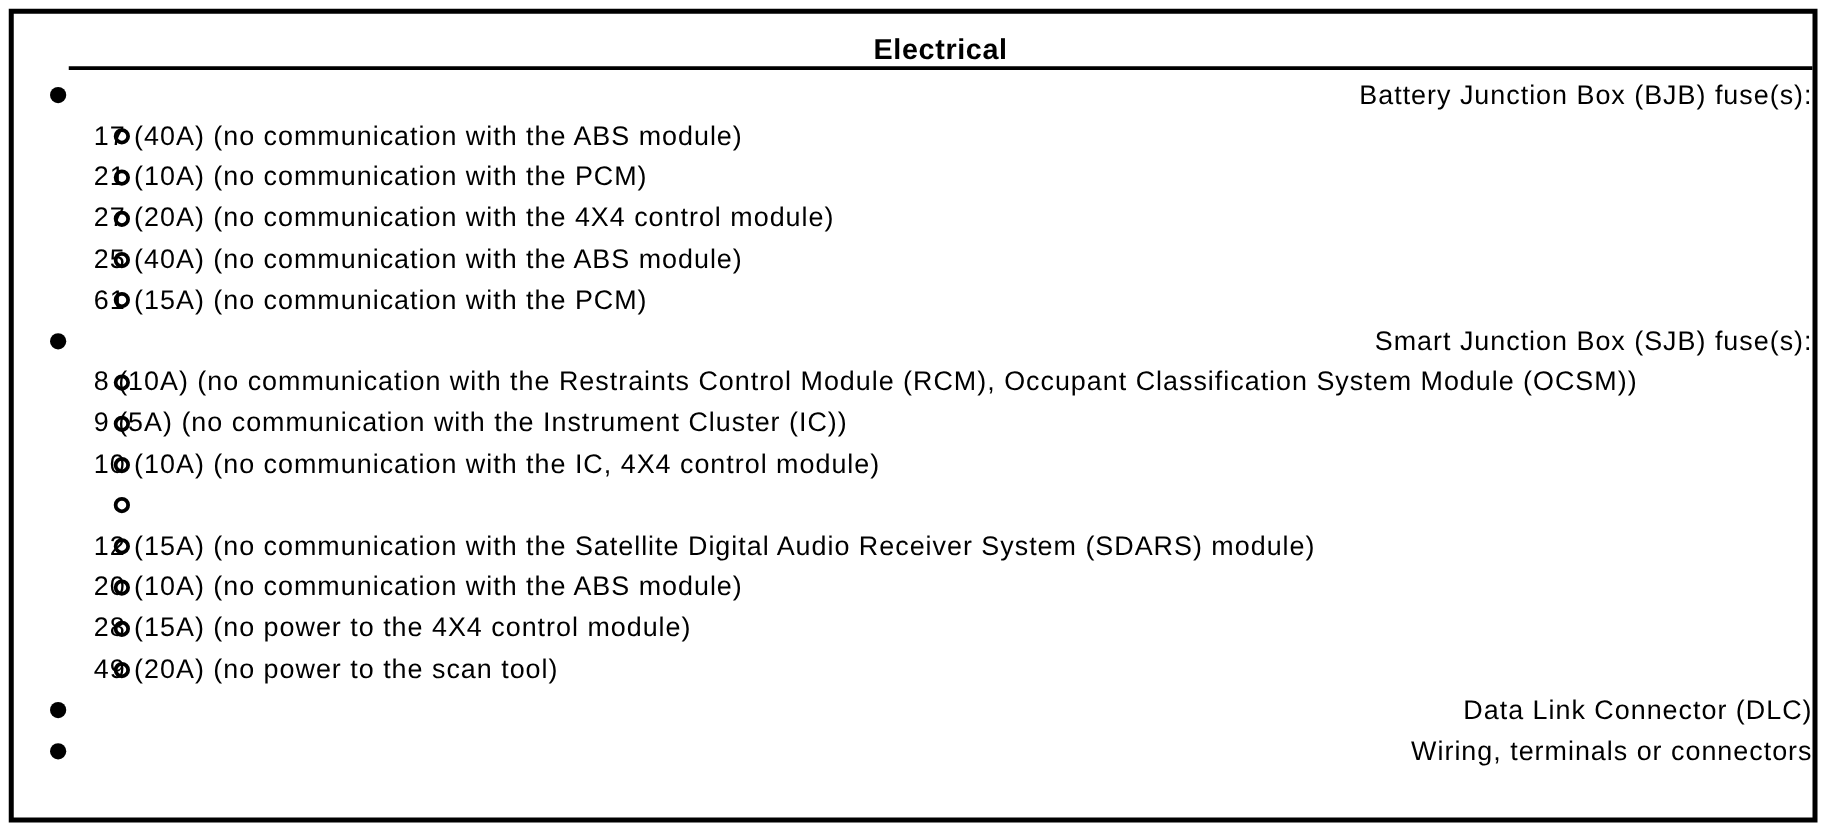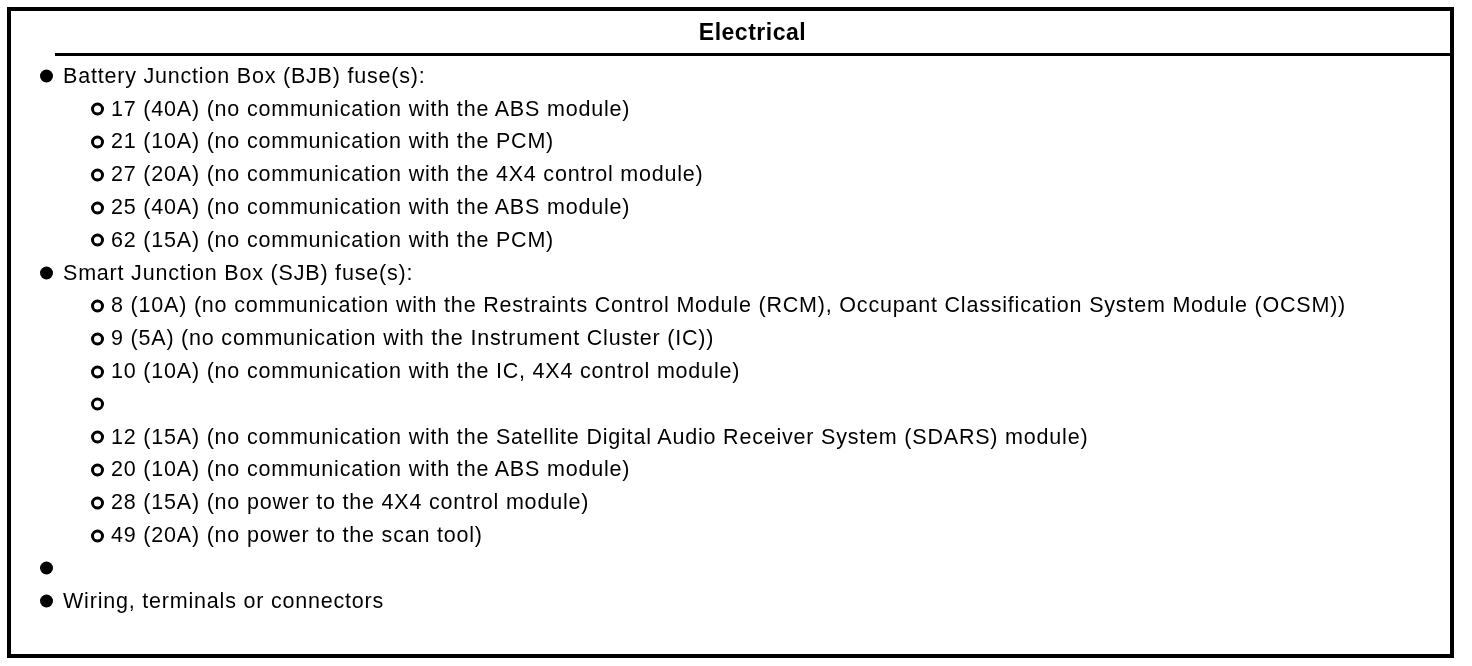--- a/index.html
+++ b/index.html
@@ -21,41 +21,41 @@
     width: 1447px;
     height: 651px;
     border: 4px solid #000000;
     box-sizing: border-box;
     background: #ffffff;
   }
   .title-row {
     height: 42px;
     border-bottom: 3px solid #000000;
     display: flex;
-    align-items: center;
+    align-items: flex-end;
     justify-content: center;
     font-size: 23px;
     font-weight: bold;
     letter-spacing: 0.5px;
     margin-left: 44px;
   }
   .body {
     padding-top: 4px;
   }
   .line {
     position: relative;
     height: 32.8px;
     display: flex;
     align-items: center;
     white-space: nowrap;
     font-size: 21.5px;
     letter-spacing: 0.8px;
   }
-  .l1 { padding-left: 52px; }
-  .l2 { padding-left: 100px; }
+  .l1 { padding-left: 52px; justify-content: flex-end; }
+  .l2 { padding-left: 64px; }
   .b1 {
     position: absolute;
     left: 29px;
     top: 50%;
     transform: translateY(-50%);
     width: 13px;
     height: 13px;
     border-radius: 50%;
     background: #000000;
   }
@@ -95,21 +95,21 @@
     <div class="line l2">
       <span class="b2"></span>
       <span>27 (20A) (no communication with the 4X4 control module)</span>
     </div>
     <div class="line l2">
       <span class="b2"></span>
       <span>25 (40A) (no communication with the ABS module)</span>
     </div>
     <div class="line l2">
       <span class="b2"></span>
-      <span>62 (15A) (no communication with the PCM)</span>
+      <span>61 (15A) (no communication with the PCM)</span>
     </div>
 
     <div class="line l1">
       <span class="b1"></span>
       <span>Smart Junction Box (SJB) fuse(s):</span>
     </div>
     <div class="line l2">
       <span class="b2"></span>
       <span>8 (10A) (no communication with the Restraints Control Module (RCM), Occupant Classification System Module (OCSM))</span>
     </div>
@@ -136,20 +136,21 @@
       <span class="b2"></span>
       <span>28 (15A) (no power to the 4X4 control module)</span>
     </div>
     <div class="line l2">
       <span class="b2"></span>
       <span>49 (20A) (no power to the scan tool)</span>
     </div>
 
     <div class="line l1">
       <span class="b1"></span>
+      <span>Data Link Connector (DLC)</span>
     </div>
     <div class="line l1">
       <span class="b1"></span>
       <span>Wiring, terminals or connectors</span>
     </div>
 
   </div>
 </div>
 
 </body></html>

